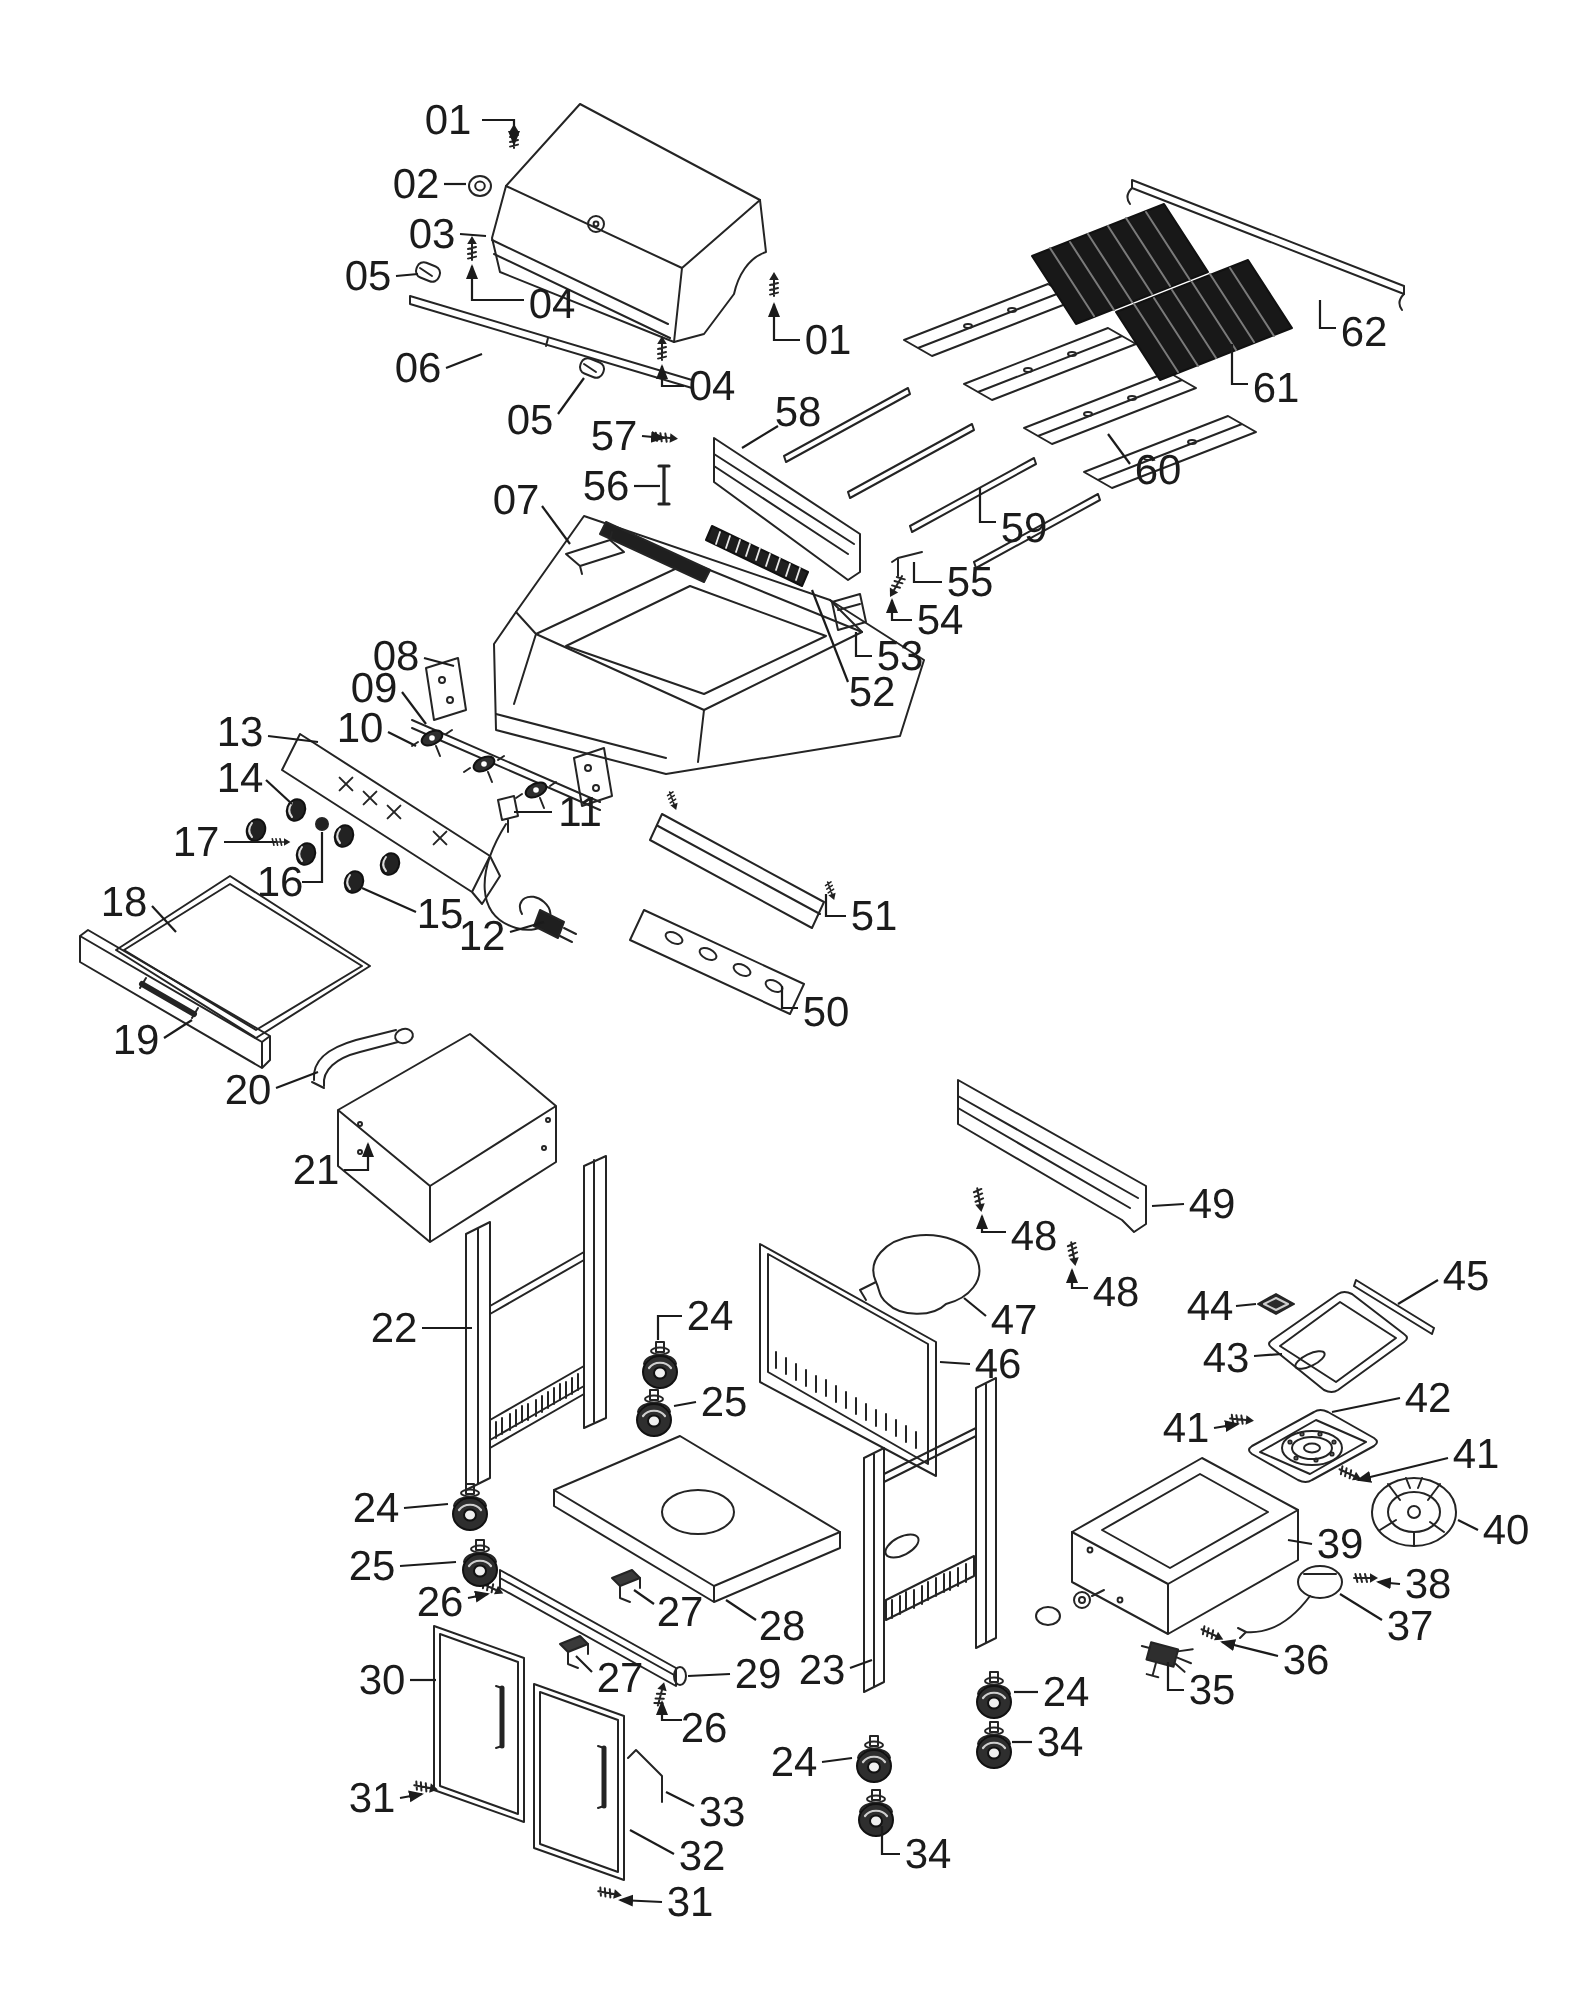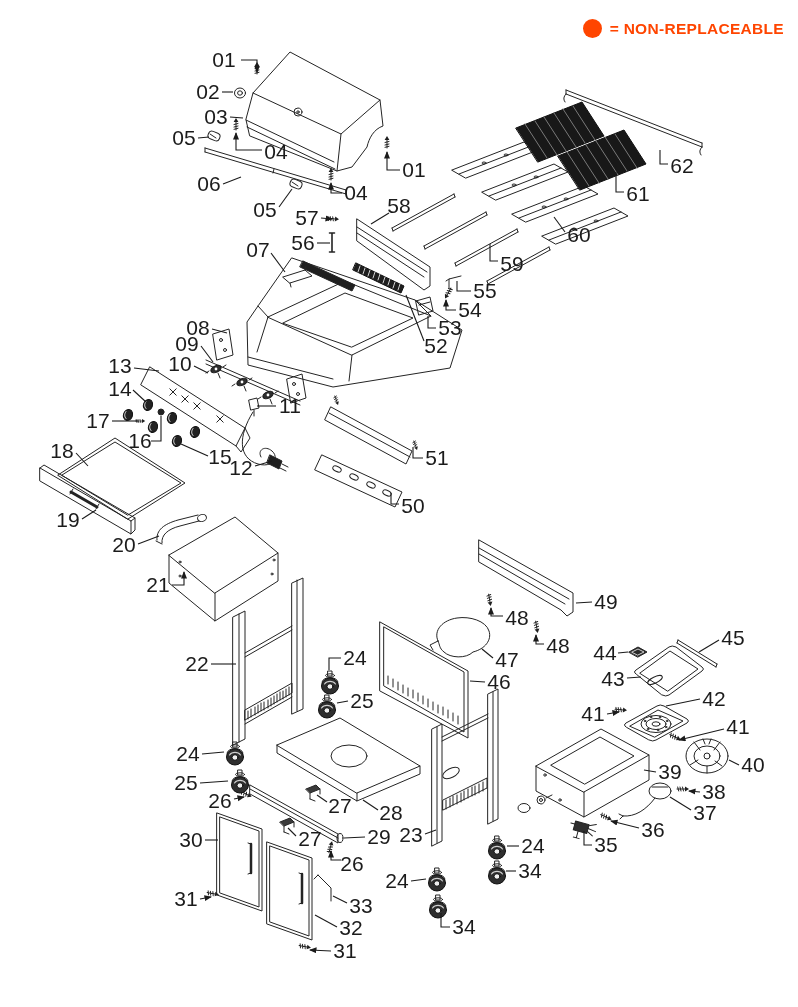--- a/index.html
+++ b/index.html
@@ -489,17 +489,13 @@
         <text x="533" y="853" class="part-label">24</text>
         <polyline points="516,871 506,871" class="leader"></polyline>
         <text x="530" y="878" class="part-label">34</text>
         <polyline points="411,881 426,879" class="leader"></polyline>
         <text x="397" y="888" class="part-label">24</text>
         <polyline points="450,927 441,927 441,913" class="leader"></polyline>
         <text x="464" y="934" class="part-label">34</text>
       </g>
   </svg>
 
-  <div class="legend">
-    <span class="legend-dot" style="background: rgb(255, 69, 0);"></span>
-    <span class="legend-text" style="color: rgb(255, 69, 0);">= NON-REPLACEABLE</span>
-  </div>
 </div>
 
 </body></html>

